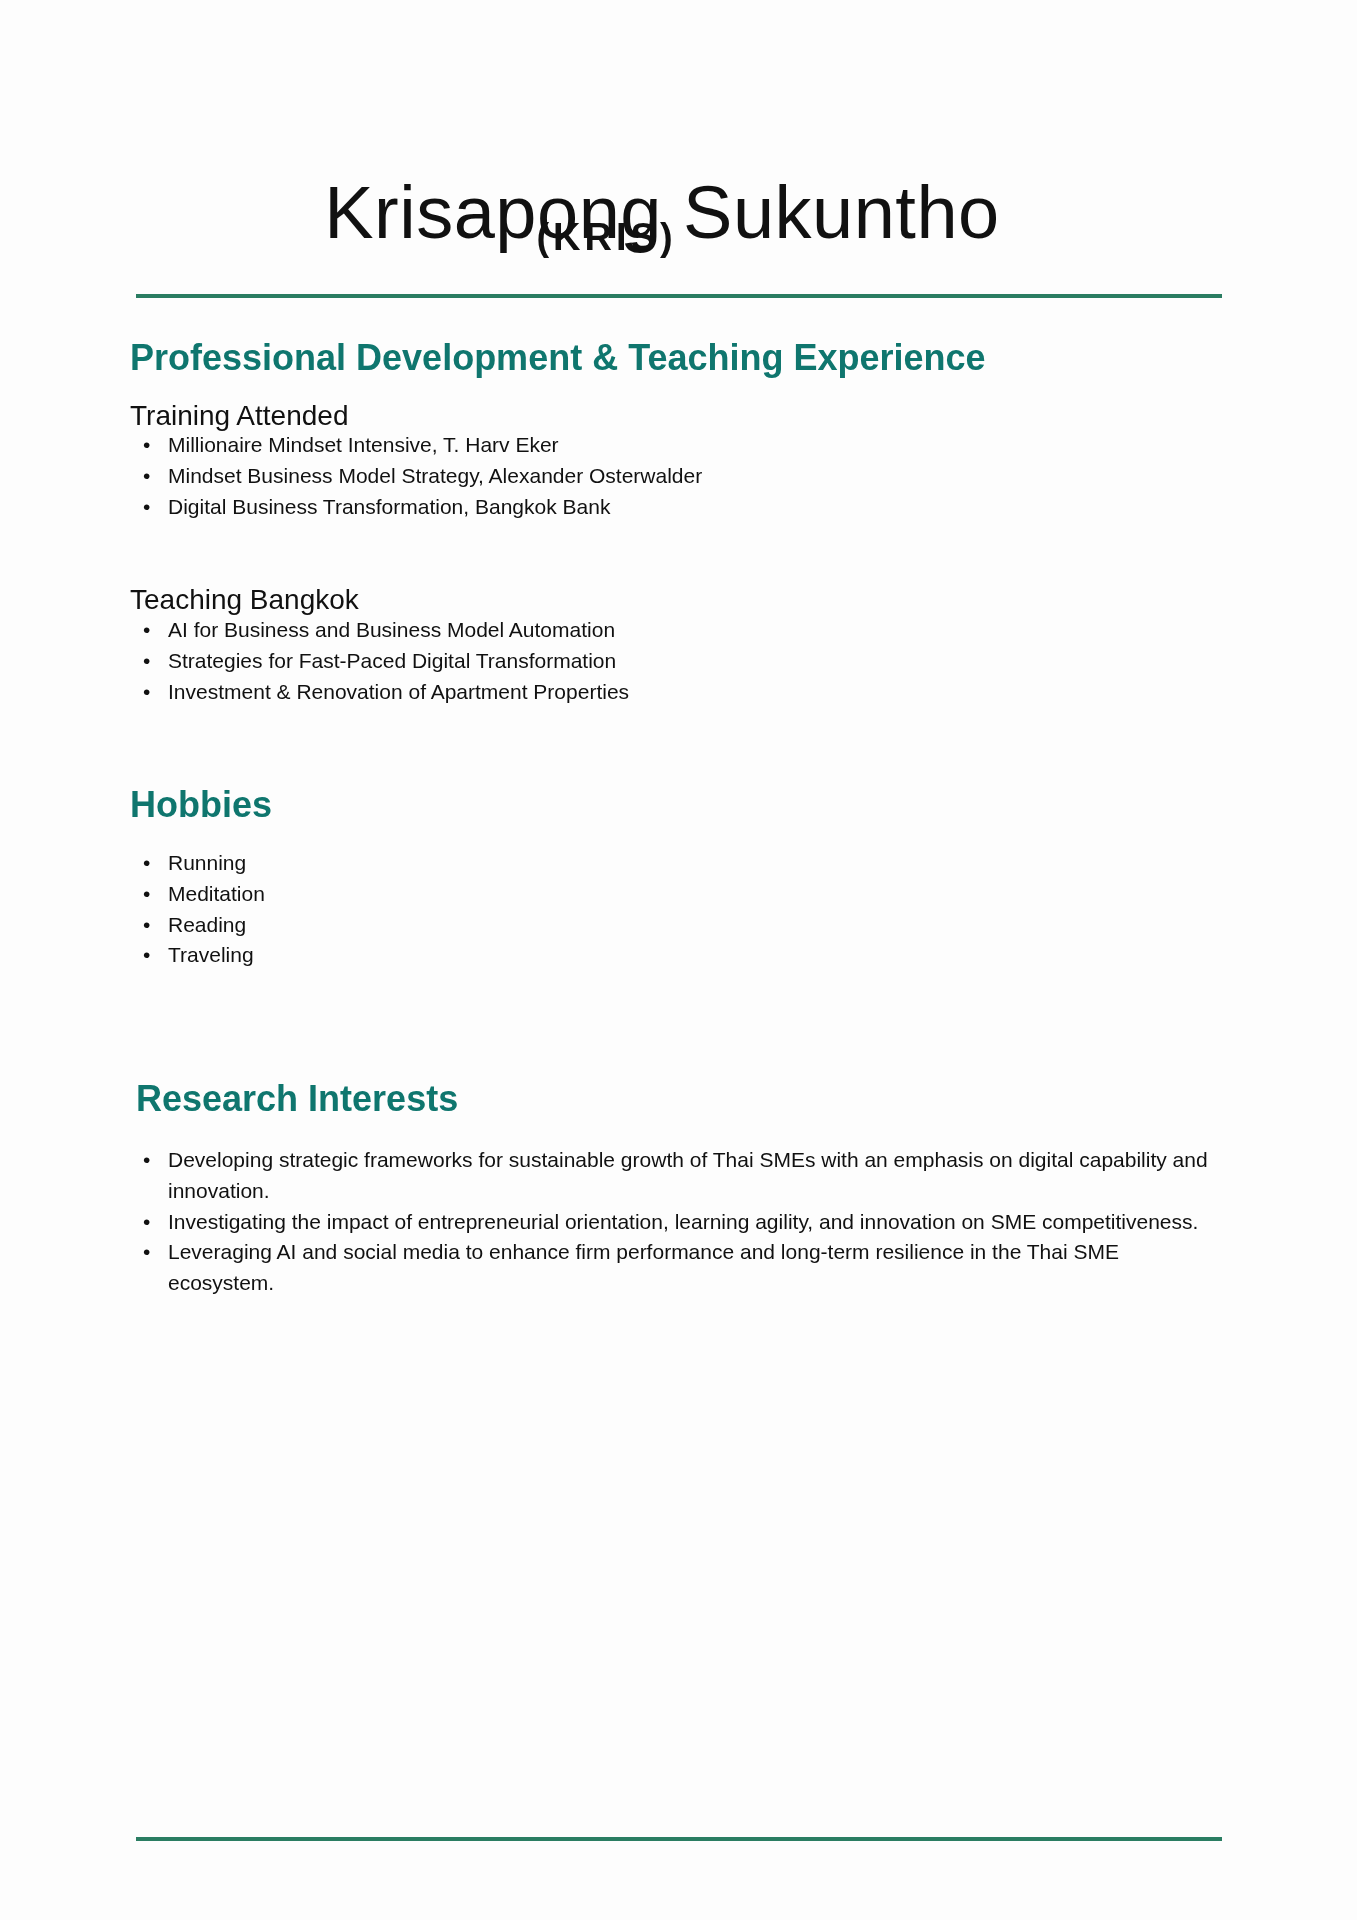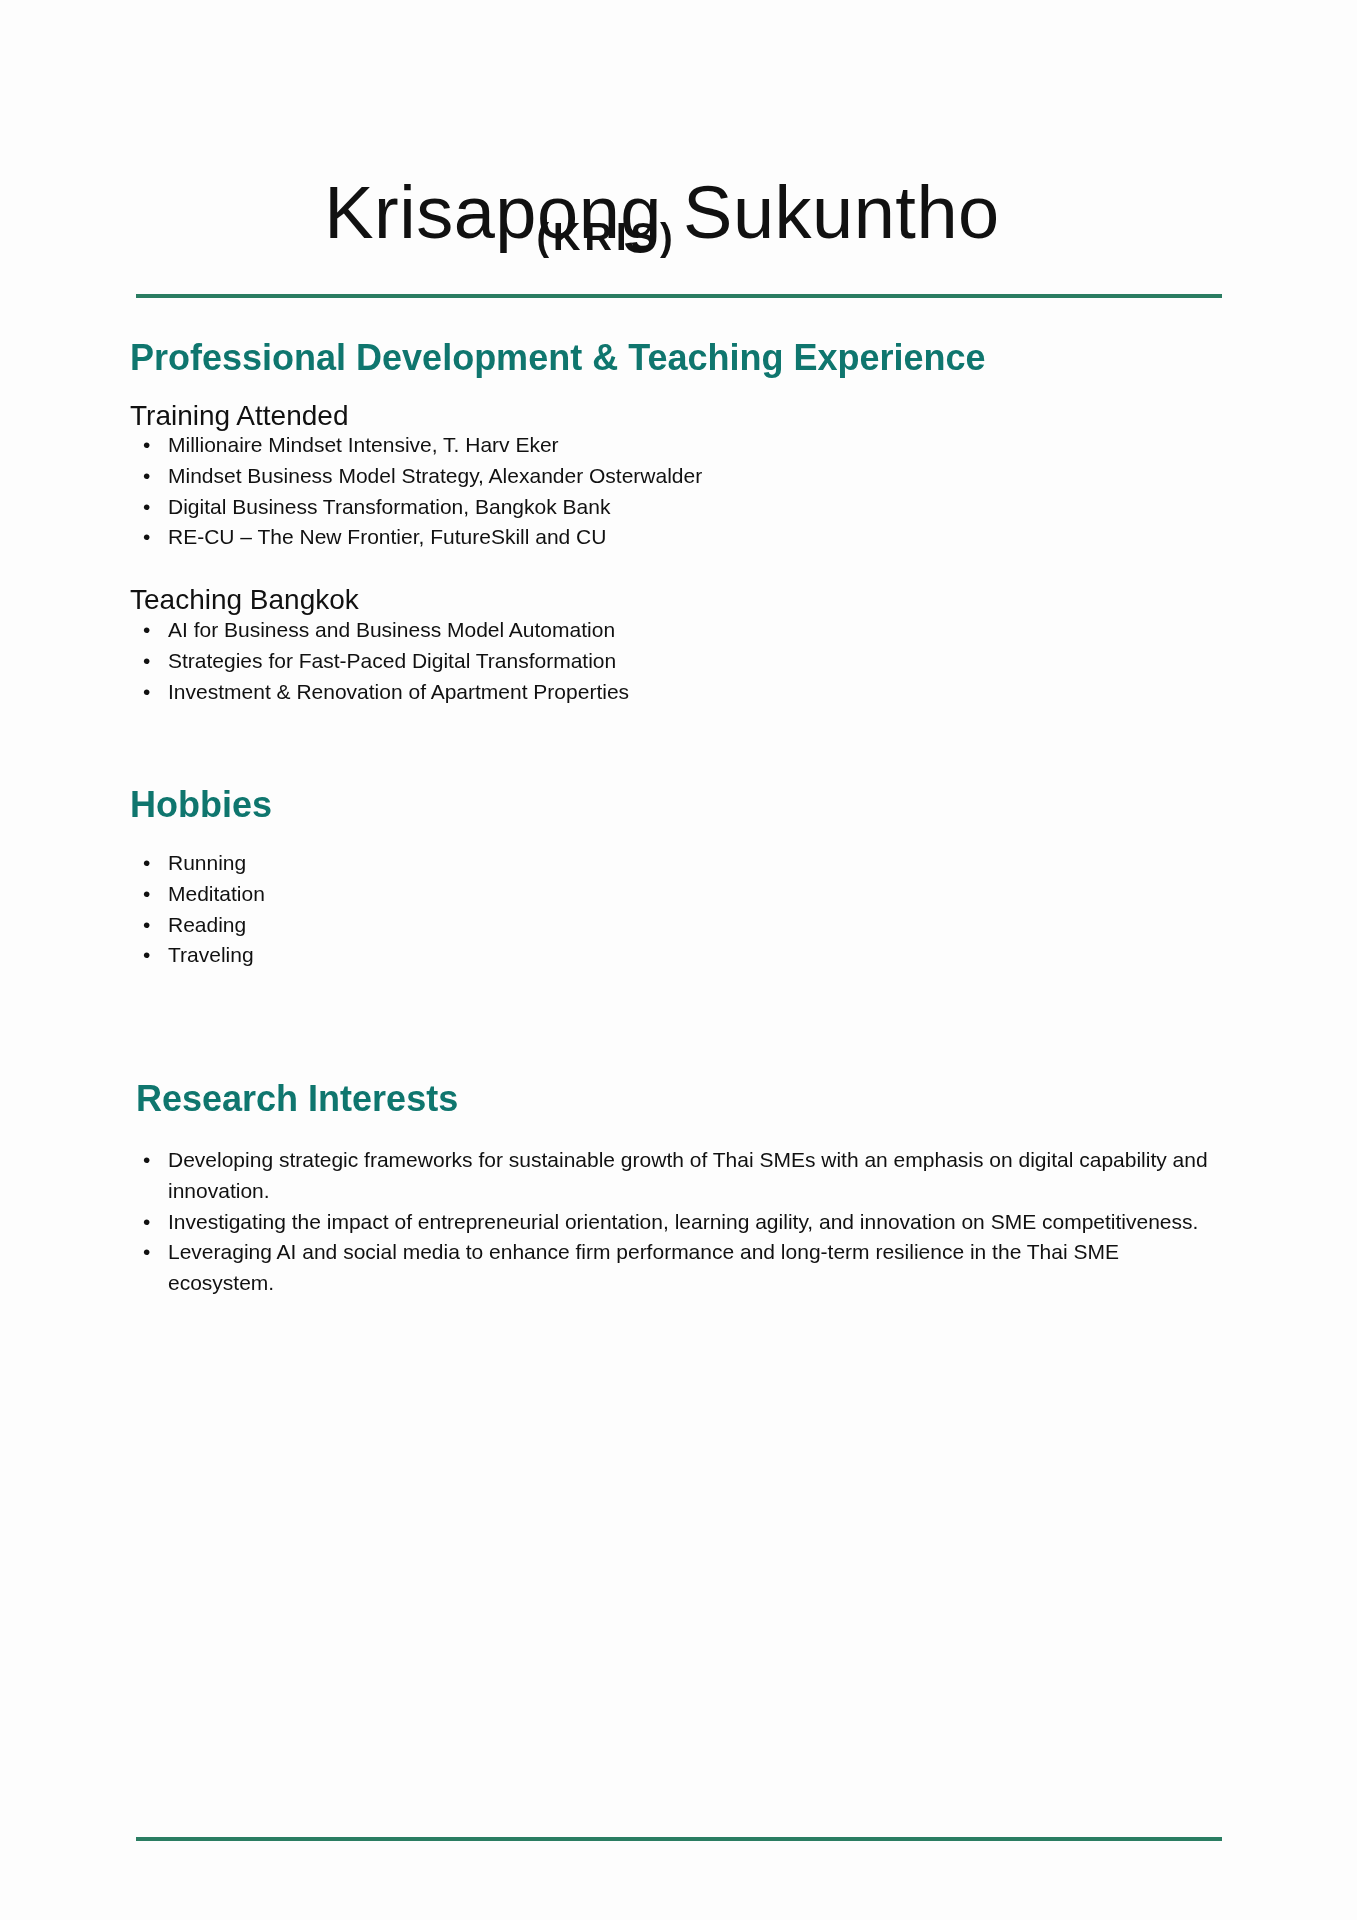--- a/index.html
+++ b/index.html
@@ -22,21 +22,20 @@
 <div class="nick">(KRIS)</div>
 <div class="rule top"></div>
 
 <h2 class="h2" style="left:130px; top:336px;">Professional Development &amp; Teaching Experience</h2>
 
 <h3 class="h3" style="top:402px;">Training Attended</h3>
 <ul class="list" style="top:430px;">
   <li>Millionaire Mindset Intensive, T. Harv Eker</li>
   <li>Mindset Business Model Strategy, Alexander Osterwalder</li>
   <li>Digital Business Transformation, Bangkok Bank</li>
-  <li>RE-CU – The New Frontier, FutureSkill and CU</li>
 </ul>
 
 <h3 class="h3" style="top:586px;">Teaching Bangkok</h3>
 <ul class="list" style="top:615px;">
   <li>AI for Business and Business Model Automation</li>
   <li>Strategies for Fast-Paced Digital Transformation</li>
   <li>Investment &amp; Renovation of Apartment Properties</li>
 </ul>
 
 <h2 class="h2" style="left:130px; top:783px;">Hobbies</h2>

